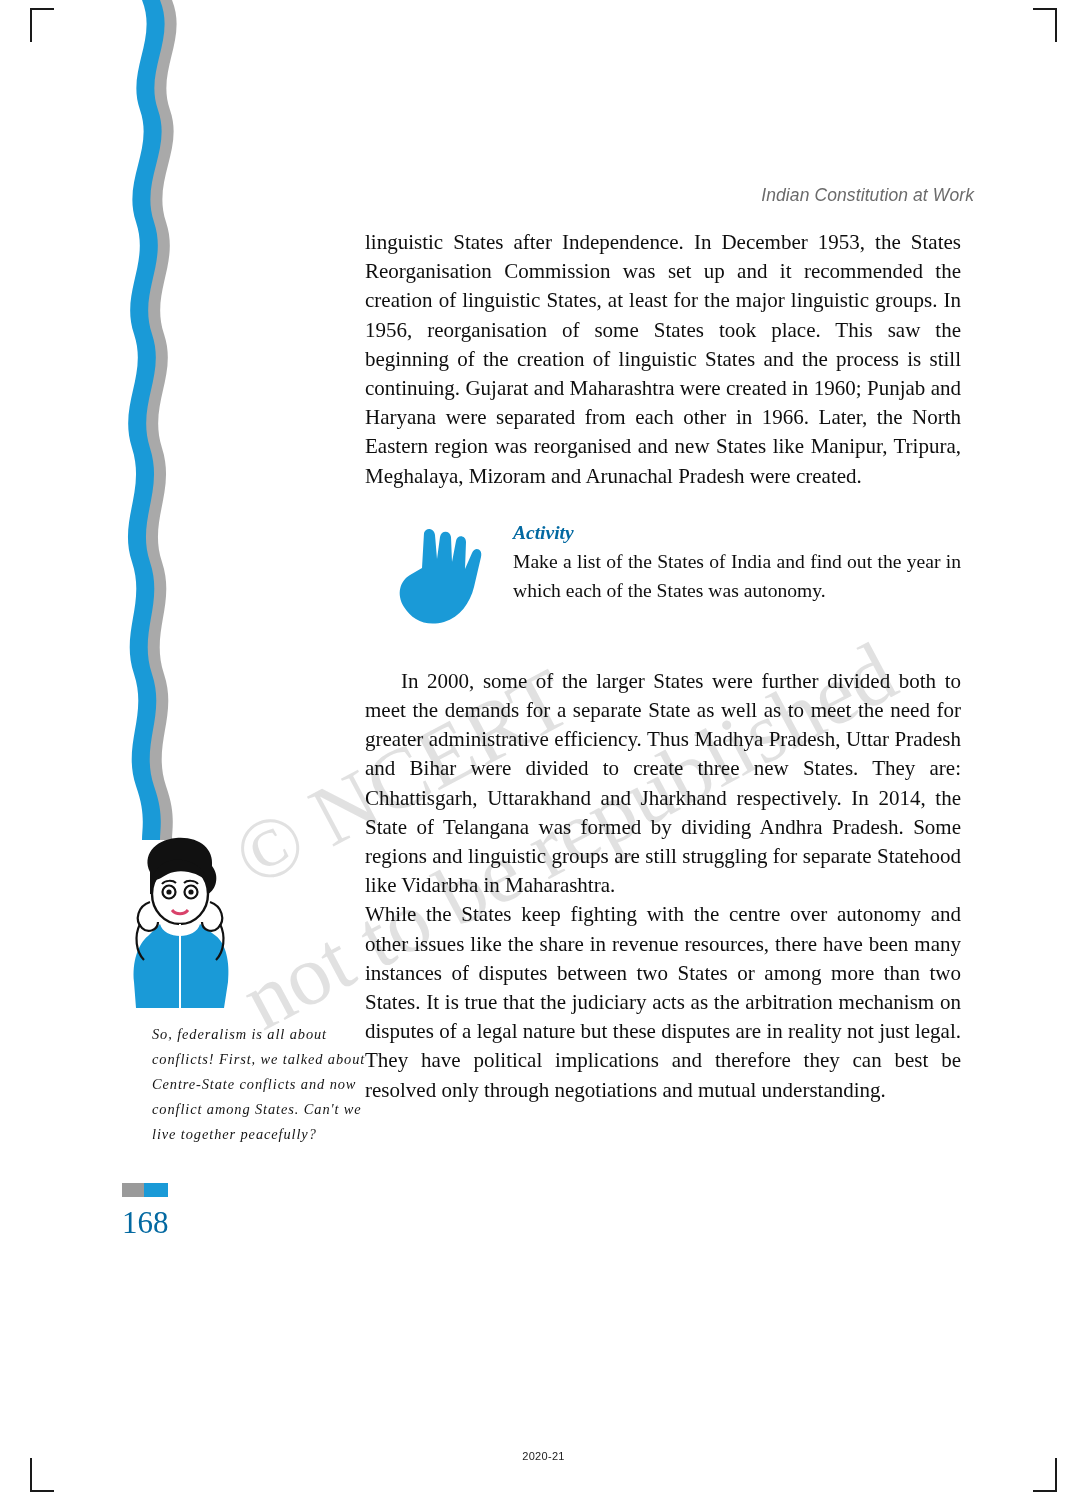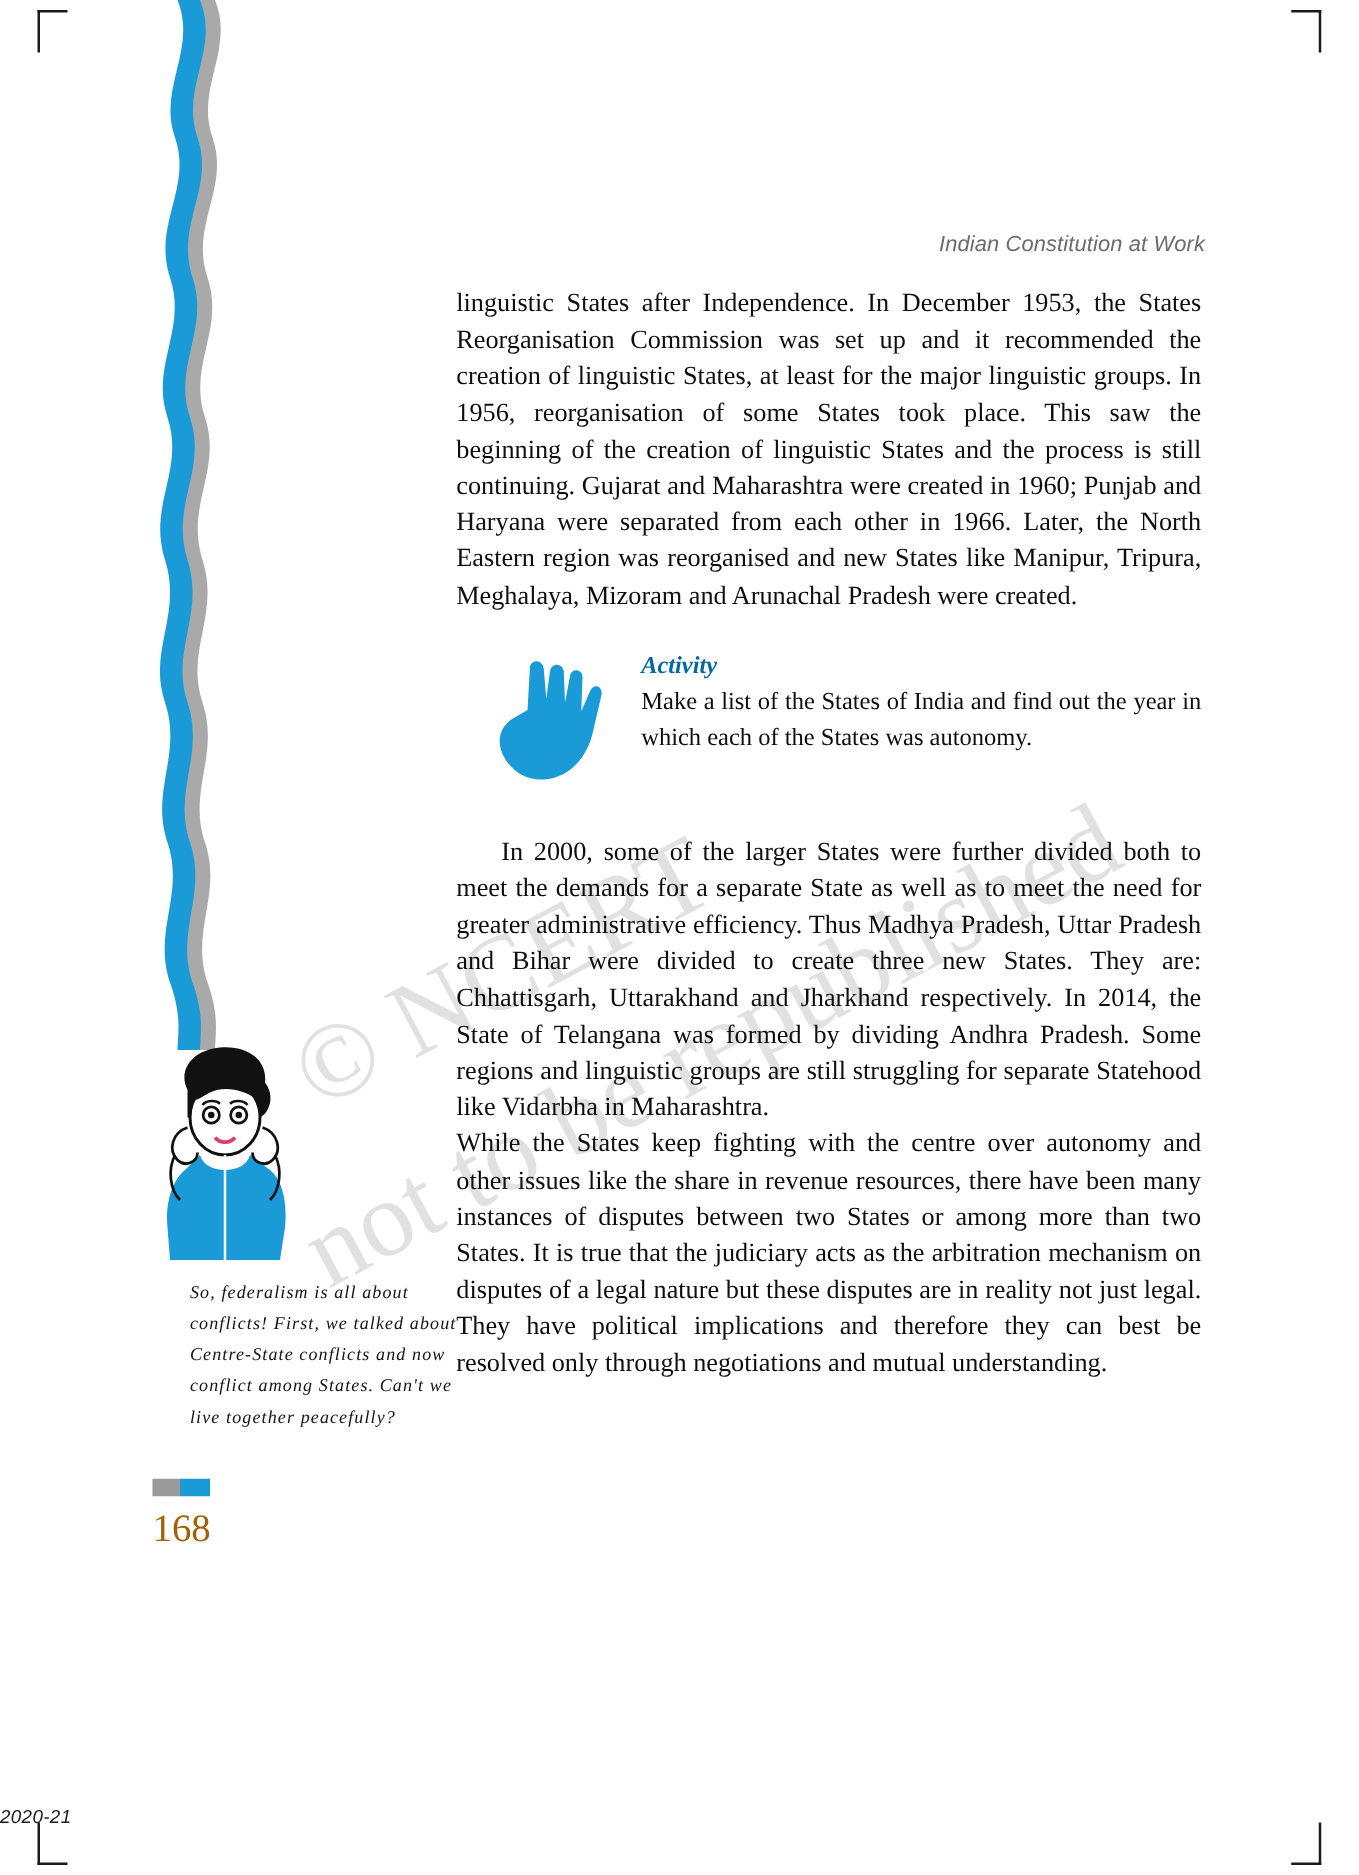--- a/index.html
+++ b/index.html
@@ -52,21 +52,21 @@
   .watermark-text {
     font-family: "Liberation Serif", serif;
     font-size: 86px;
     fill: #c9c9c9;
     opacity: 0.55;
   }
 
   
   .running-head {
     position: absolute;
-    right: 123px;
+    right: 113px;
     top: 185px;
     font-family: "Liberation Sans", sans-serif;
     font-style: italic;
     font-size: 17.5px;
     color: #6b6b6b;
     letter-spacing: 0.1px;
     white-space: nowrap;
   }
 
   
@@ -163,36 +163,35 @@
     z-index: 6;
   }
   .pagenum-bar .seg1 { position:absolute; left:0; top:0; width:22px; height:14px; background:#9a9a9a; }
   .pagenum-bar .seg2 { position:absolute; left:22px; top:0; width:24px; height:14px; background:#1a9ad7; }
   .pagenum {
     position: absolute;
     left: 122px;
     top: 1205px;
     font-family: "Liberation Serif", serif;
     font-size: 31px;
-    color: #a16207;
+    color: #0369a1;
     z-index: 6;
   }
 
   
   .footer {
     position: absolute;
     left: 0;
     right: 0;
     bottom: 38px;
-    text-align: left;
+    text-align: center;
     font-family: "Liberation Sans", sans-serif;
-    font-size: 15px;
+    font-size: 11px;
     color: #1c1c1c;
     letter-spacing: 0.3px;
-    font-style: italic;
   }
 </style>
 </head>
 <body>
 
 <div class="page">
 
   <div class="crop tl"></div>
   <div class="crop tr"></div>
   <div class="crop bl"></div>

